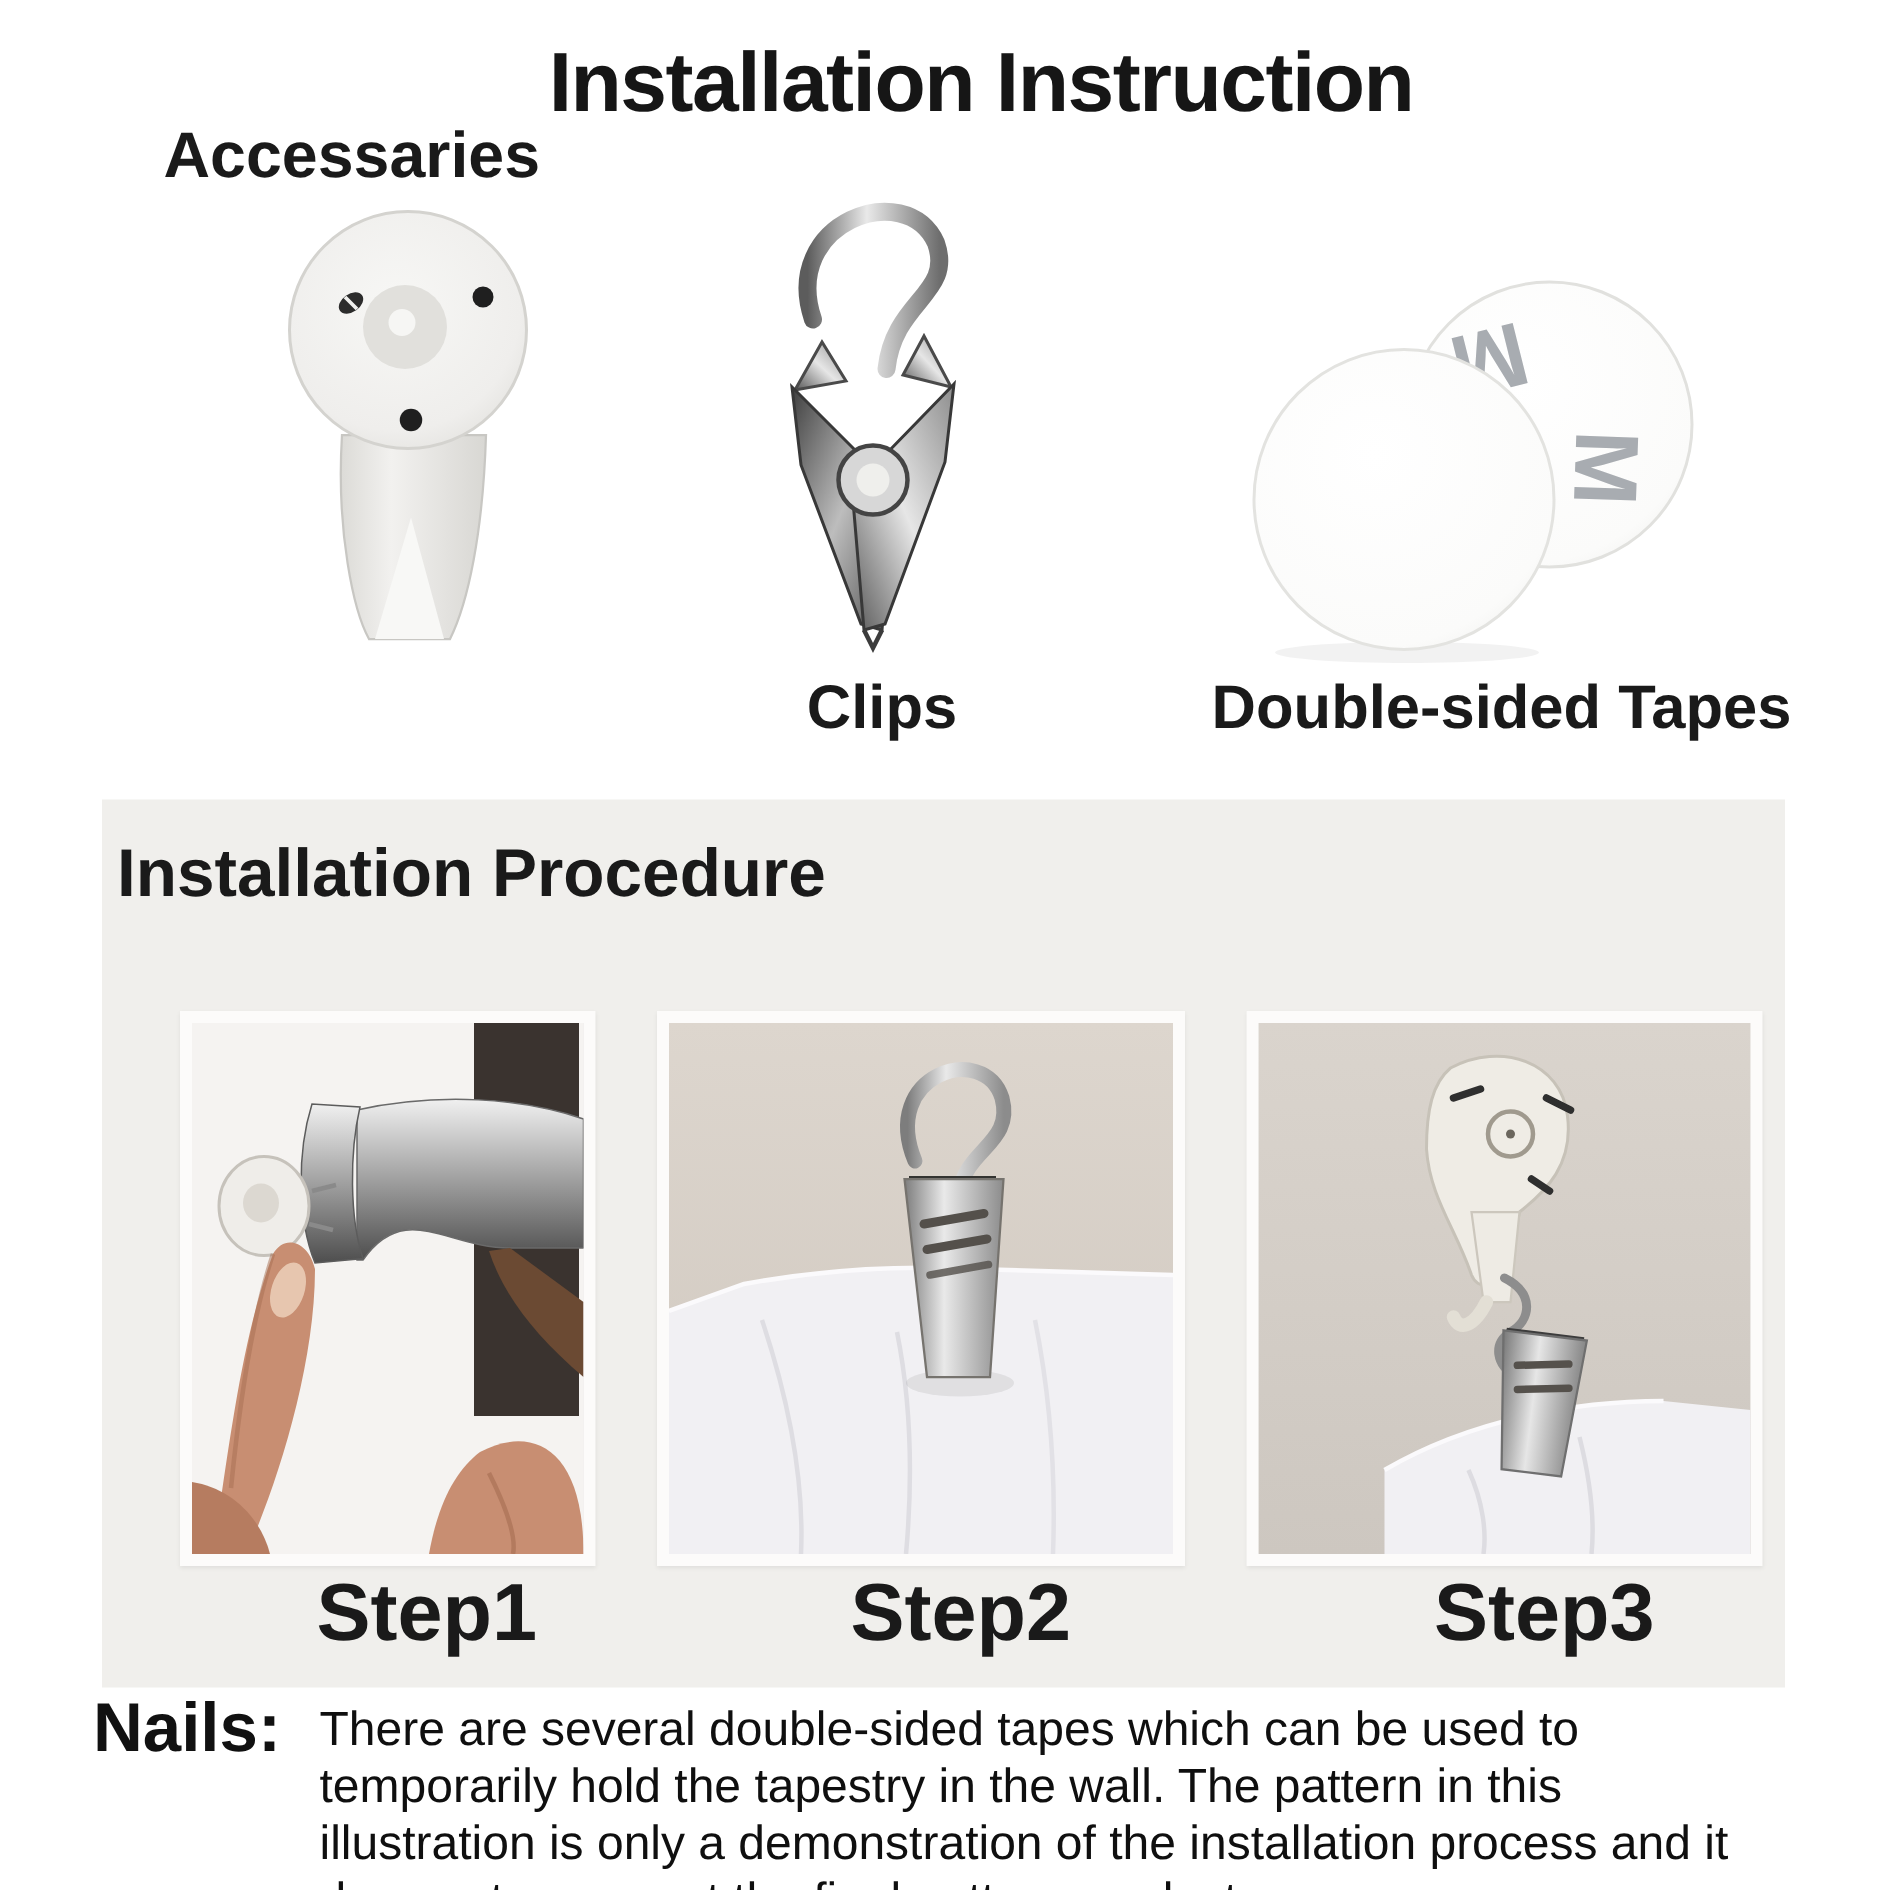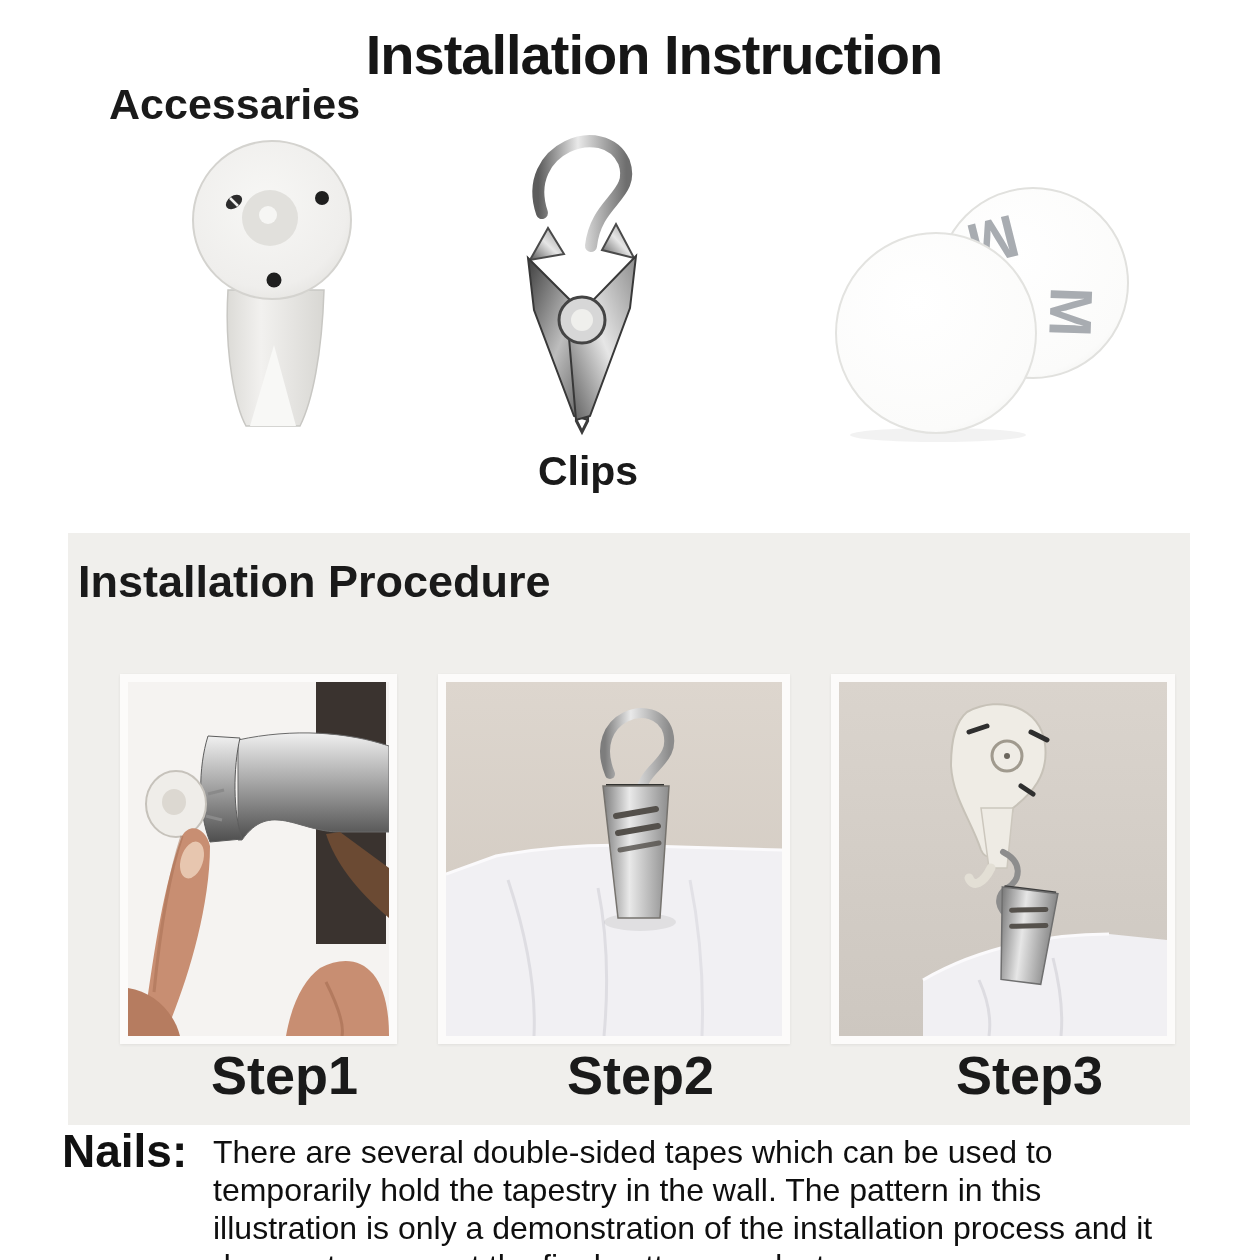--- a/index.html
+++ b/index.html
@@ -114,20 +114,21 @@
         <g transform="translate(244,134) rotate(92)">
           <text x="-30" y="20" font-size="60" font-weight="bold" fill="#a8acb1">M</text>
         </g>
       </g>
       <ellipse cx="112" cy="252" rx="88" ry="7" fill="#000000" opacity="0.05"></ellipse>
       <circle cx="110" cy="150" r="100" fill="url(#tp-g)" stroke="#e3e3e0" stroke-width="2"></circle>
     </svg>
   </div>
 
   <div class="abs acc-label lbl-clips">Clips</div>
+  <div class="abs acc-label lbl-tapes">Double-sided Tapes</div>
 
   <div class="abs panel"></div>
   <div class="abs proc-heading">Installation Procedure</div>
 
   <div class="photo photo1">
     <svg viewBox="0 0 261 354" preserveAspectRatio="none" xmlns="http://www.w3.org/2000/svg">
       <defs>
         <linearGradient id="s1-m" x1="0" y1="0" x2="0" y2="1">
           <stop offset="0%" stop-color="#f0f0f0"></stop>
             <stop offset="45%" stop-color="#a8a8a8"></stop>

